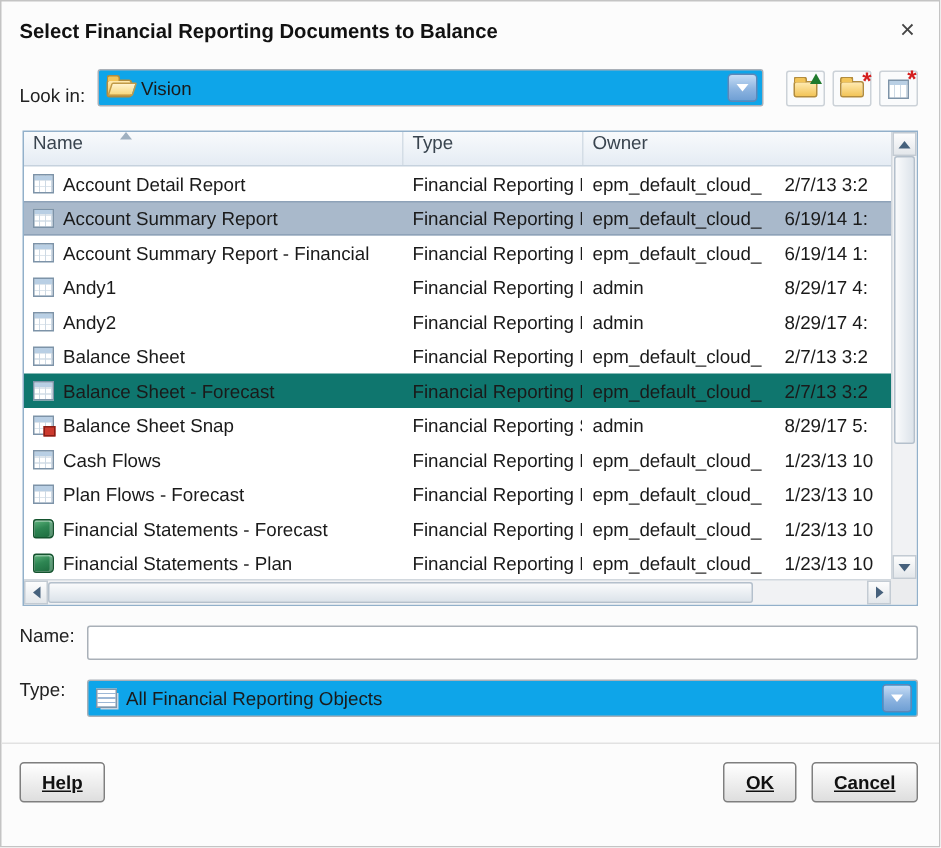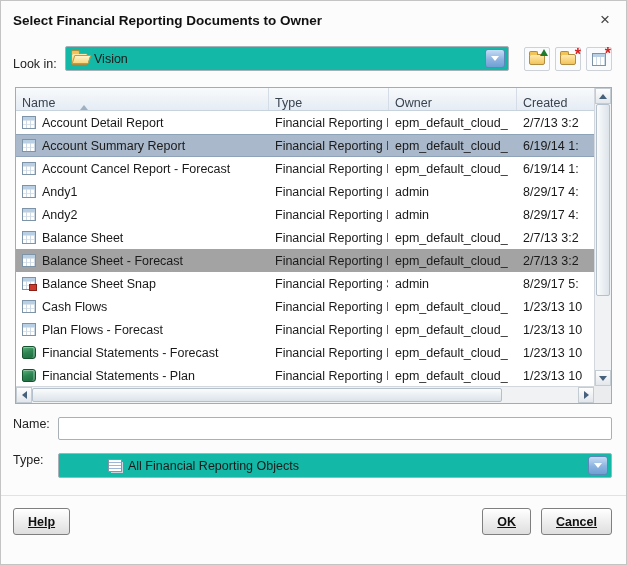--- a/index.html
+++ b/index.html
@@ -18,21 +18,21 @@
     position: relative;
   }
   
   .titlebar { display:flex; align-items:flex-start; padding:12px 14px 4px 12px; }
   .title { font-size:13.5px; font-weight:bold; color:#111; }
   .close { margin-left:auto; font-size:17px; line-height:14px; color:#444; cursor:pointer; padding:0 2px; }
   
   .lookin-row { display:flex; align-items:flex-end; padding:14px 14px 2px 12px; }
   .lookin-label { width:52px; flex:0 0 auto; color:#222; }
   .combo {
-    display:flex; align-items:center; background:#14b8a6;
+    display:flex; align-items:center; background:#0ea5e9;
     border:1px solid #a9b0b8; border-radius:2px; height:25px; overflow:hidden;
   }
   .lookin-combo { flex:1; margin-right:10px; }
   .combo-text { padding:0 6px; white-space:nowrap; overflow:hidden; flex:1; }
   .combo .licon { margin-left:5px; }
   .combo-btn {
     flex:0 0 auto; width:20px; height:19px; margin:2px 3px 2px 2px; border-radius:3px;
     background: linear-gradient(#c5dcf5 0%, #8db4e0 55%, #6f9fd4 100%);
     border:1px solid #5d87b8;
     display:flex; align-items:center; justify-content:center; cursor:pointer;
@@ -65,35 +65,35 @@
   
   .table-wrap {
     margin:14px 14px 0 14px; height:317px;
     border:1px solid #92b0ca;
     display:grid; grid-template-columns:1fr 17px; grid-template-rows:1fr 17px;
     background:#fff;
   }
   .table-main { grid-area:1/1; overflow:hidden; display:flex; flex-direction:column; }
   .thead { display:flex; height:23px; flex:0 0 auto;
     background:linear-gradient(#f8fafc,#e5ecf4); border-bottom:1px solid #c6d2de; color:#39444f; }
-  .th { display:flex; align-items:flex-end; padding-left:6px; cursor:pointer;gap:20px; }
+  .th { display:flex; align-items:flex-start; padding-left:6px; cursor:pointer;gap:20px; }
   .col-type, .col-owner, .col-created { border-left:1px solid #d4dde6; }
   .col-name { width:252px; flex:0 0 auto; }
   .col-type { width:120px; flex:0 0 auto; }
   .col-owner { width:128px; flex:0 0 auto; }
   .col-created { flex:1; }
   .sort-asc { width:0; height:0; margin-left:5px;
     border-left:4px solid transparent; border-right:4px solid transparent; border-bottom:5px solid #9fb0c0; }
   .tbody { flex:1; }
   .trow { display:flex; height:23px; align-items:center; cursor:default; }
   .cell { white-space:nowrap; overflow:hidden; }
   .trow .cell { height:100%; display:flex; align-items:center; padding-left:6px; }
   .trow .col-type, .trow .col-owner, .trow .col-created { border-left:1px solid rgba(0,0,0,0); }
   .trow.sel1 { background:#a9b9cb; box-shadow: inset 0 1px 0 #8ea2b8, inset 0 -1px 0 #8ea2b8; }
-  .trow.sel2 { background:#a3a3a3; }
+  .trow.sel2 { background:#0f766e; }
   .icon { width:14px; height:13px; flex:0 0 auto; margin-right:6px; position:relative; }
   .ic-report, .ic-snapshot {
     background-color:#fff; border:1px solid #7d93a8;
     background-image:
       linear-gradient(to bottom, #b9cfe4 0, #b9cfe4 3px, rgba(0,0,0,0) 3px),
       repeating-linear-gradient(to right, rgba(0,0,0,0) 0 3px, #cdd9e4 3px 4px),
       repeating-linear-gradient(to bottom, rgba(0,0,0,0) 0 3px, #dde5ec 3px 4px);
   }
   .ic-snapshot::after { content:""; position:absolute; right:-2px; bottom:-2px; width:6px; height:5px;
     background:#cc3a2e; border:1px solid #8a1f16; }
@@ -117,21 +117,21 @@
   .tri { width:0; height:0; }
   .tri-up { border-left:4px solid transparent; border-right:4px solid transparent; border-bottom:5px solid #46617c; }
   .tri-down { border-left:4px solid transparent; border-right:4px solid transparent; border-top:5px solid #46617c; }
   .tri-left { border-top:4px solid transparent; border-bottom:4px solid transparent; border-right:5px solid #46617c; }
   .tri-right { border-top:4px solid transparent; border-bottom:4px solid transparent; border-left:5px solid #46617c; }
   
   .field-row { display:flex; align-items:flex-start; padding:0 14px 0 12px; margin-top:13px; }
   .flabel { width:45px; flex:0 0 auto; color:#222; }
   .tinput { flex:1; height:23px; border:1px solid #a9b0b8; border-radius:2px; padding:0 5px;
     font-family:inherit; font-size:12.5px; background:#fff; }
-  .type-combo { flex:1;padding-left:44px; }
+  .type-combo { flex:1; }
   .objects-icon { width:14px; height:13px; margin-left:5px; flex:0 0 auto;
     background-color:#fff; border:1px solid #8096aa;
     background-image: repeating-linear-gradient(to bottom, rgba(0,0,0,0) 0 2px, #9db8d6 2px 3px);
     box-shadow: 2px 2px 0 -1px #c9d5e1; }
   
   .footer { margin-top:auto; display:flex; align-items:center; padding:12px 14px 29px 12px; border-top:1px solid #e2e2e2; }
   .spacer { flex:1; }
   .btn {
     font-family:inherit; font-size:12.5px; font-weight:bold; text-decoration:underline; color:#111;
     background:linear-gradient(#ffffff,#dedede); border:1px solid #808archive080;
@@ -139,21 +139,21 @@
     box-shadow: inset 0 1px 0 #fff;
   }
   .btn + .btn { margin-left:10px; }
 </style>
 </head>
 <body>
 
 <div class="dialog">
 
   <div class="titlebar">
-    <h1 class="title">Select Financial Reporting Documents to Owner</h1>
+    <h1 class="title">Select Financial Reporting Documents to Balance</h1>
     <span class="close">×</span>
   </div>
 
   <div class="lookin-row">
     <label class="lookin-label">Look in:</label>
     <div class="combo lookin-combo">
       <span class="folder-open licon"></span>
       <span class="combo-text">Vision</span>
       <span class="combo-btn">
         <span class="arr-down"></span>
@@ -178,23 +178,20 @@
         <div class="cell col-name th">
           <span>Name</span>
           <span class="sort-asc"></span>
         </div>
         <div class="cell col-type th">
           <span>Type</span>
         </div>
         <div class="cell col-owner th">
           <span>Owner</span>
         </div>
-        <div class="cell col-created th">
-          <span>Created</span>
-        </div>
       </div>
       <div class="tbody">
           <div class="trow">
     <div class="cell col-name">
       <span class="icon ic-report"></span>
       <span class="c-name">Account Detail Report</span>
     </div>
     <div class="cell col-type c-type">Financial Reporting Report</div>
     <div class="cell col-owner c-owner">epm_default_cloud_</div>
     <div class="cell col-created c-created">2/7/13 3:2</div>
@@ -204,21 +201,21 @@
       <span class="icon ic-report"></span>
       <span class="c-name">Account Summary Report</span>
     </div>
     <div class="cell col-type c-type">Financial Reporting Report</div>
     <div class="cell col-owner c-owner">epm_default_cloud_</div>
     <div class="cell col-created c-created">6/19/14 1:</div>
   </div>
           <div class="trow">
     <div class="cell col-name">
       <span class="icon ic-report"></span>
-      <span class="c-name">Account Cancel Report - Forecast</span>
+      <span class="c-name">Account Summary Report - Financial</span>
     </div>
     <div class="cell col-type c-type">Financial Reporting Report</div>
     <div class="cell col-owner c-owner">epm_default_cloud_</div>
     <div class="cell col-created c-created">6/19/14 1:</div>
   </div>
           <div class="trow">
     <div class="cell col-name">
       <span class="icon ic-report"></span>
       <span class="c-name">Andy1</span>
     </div>

